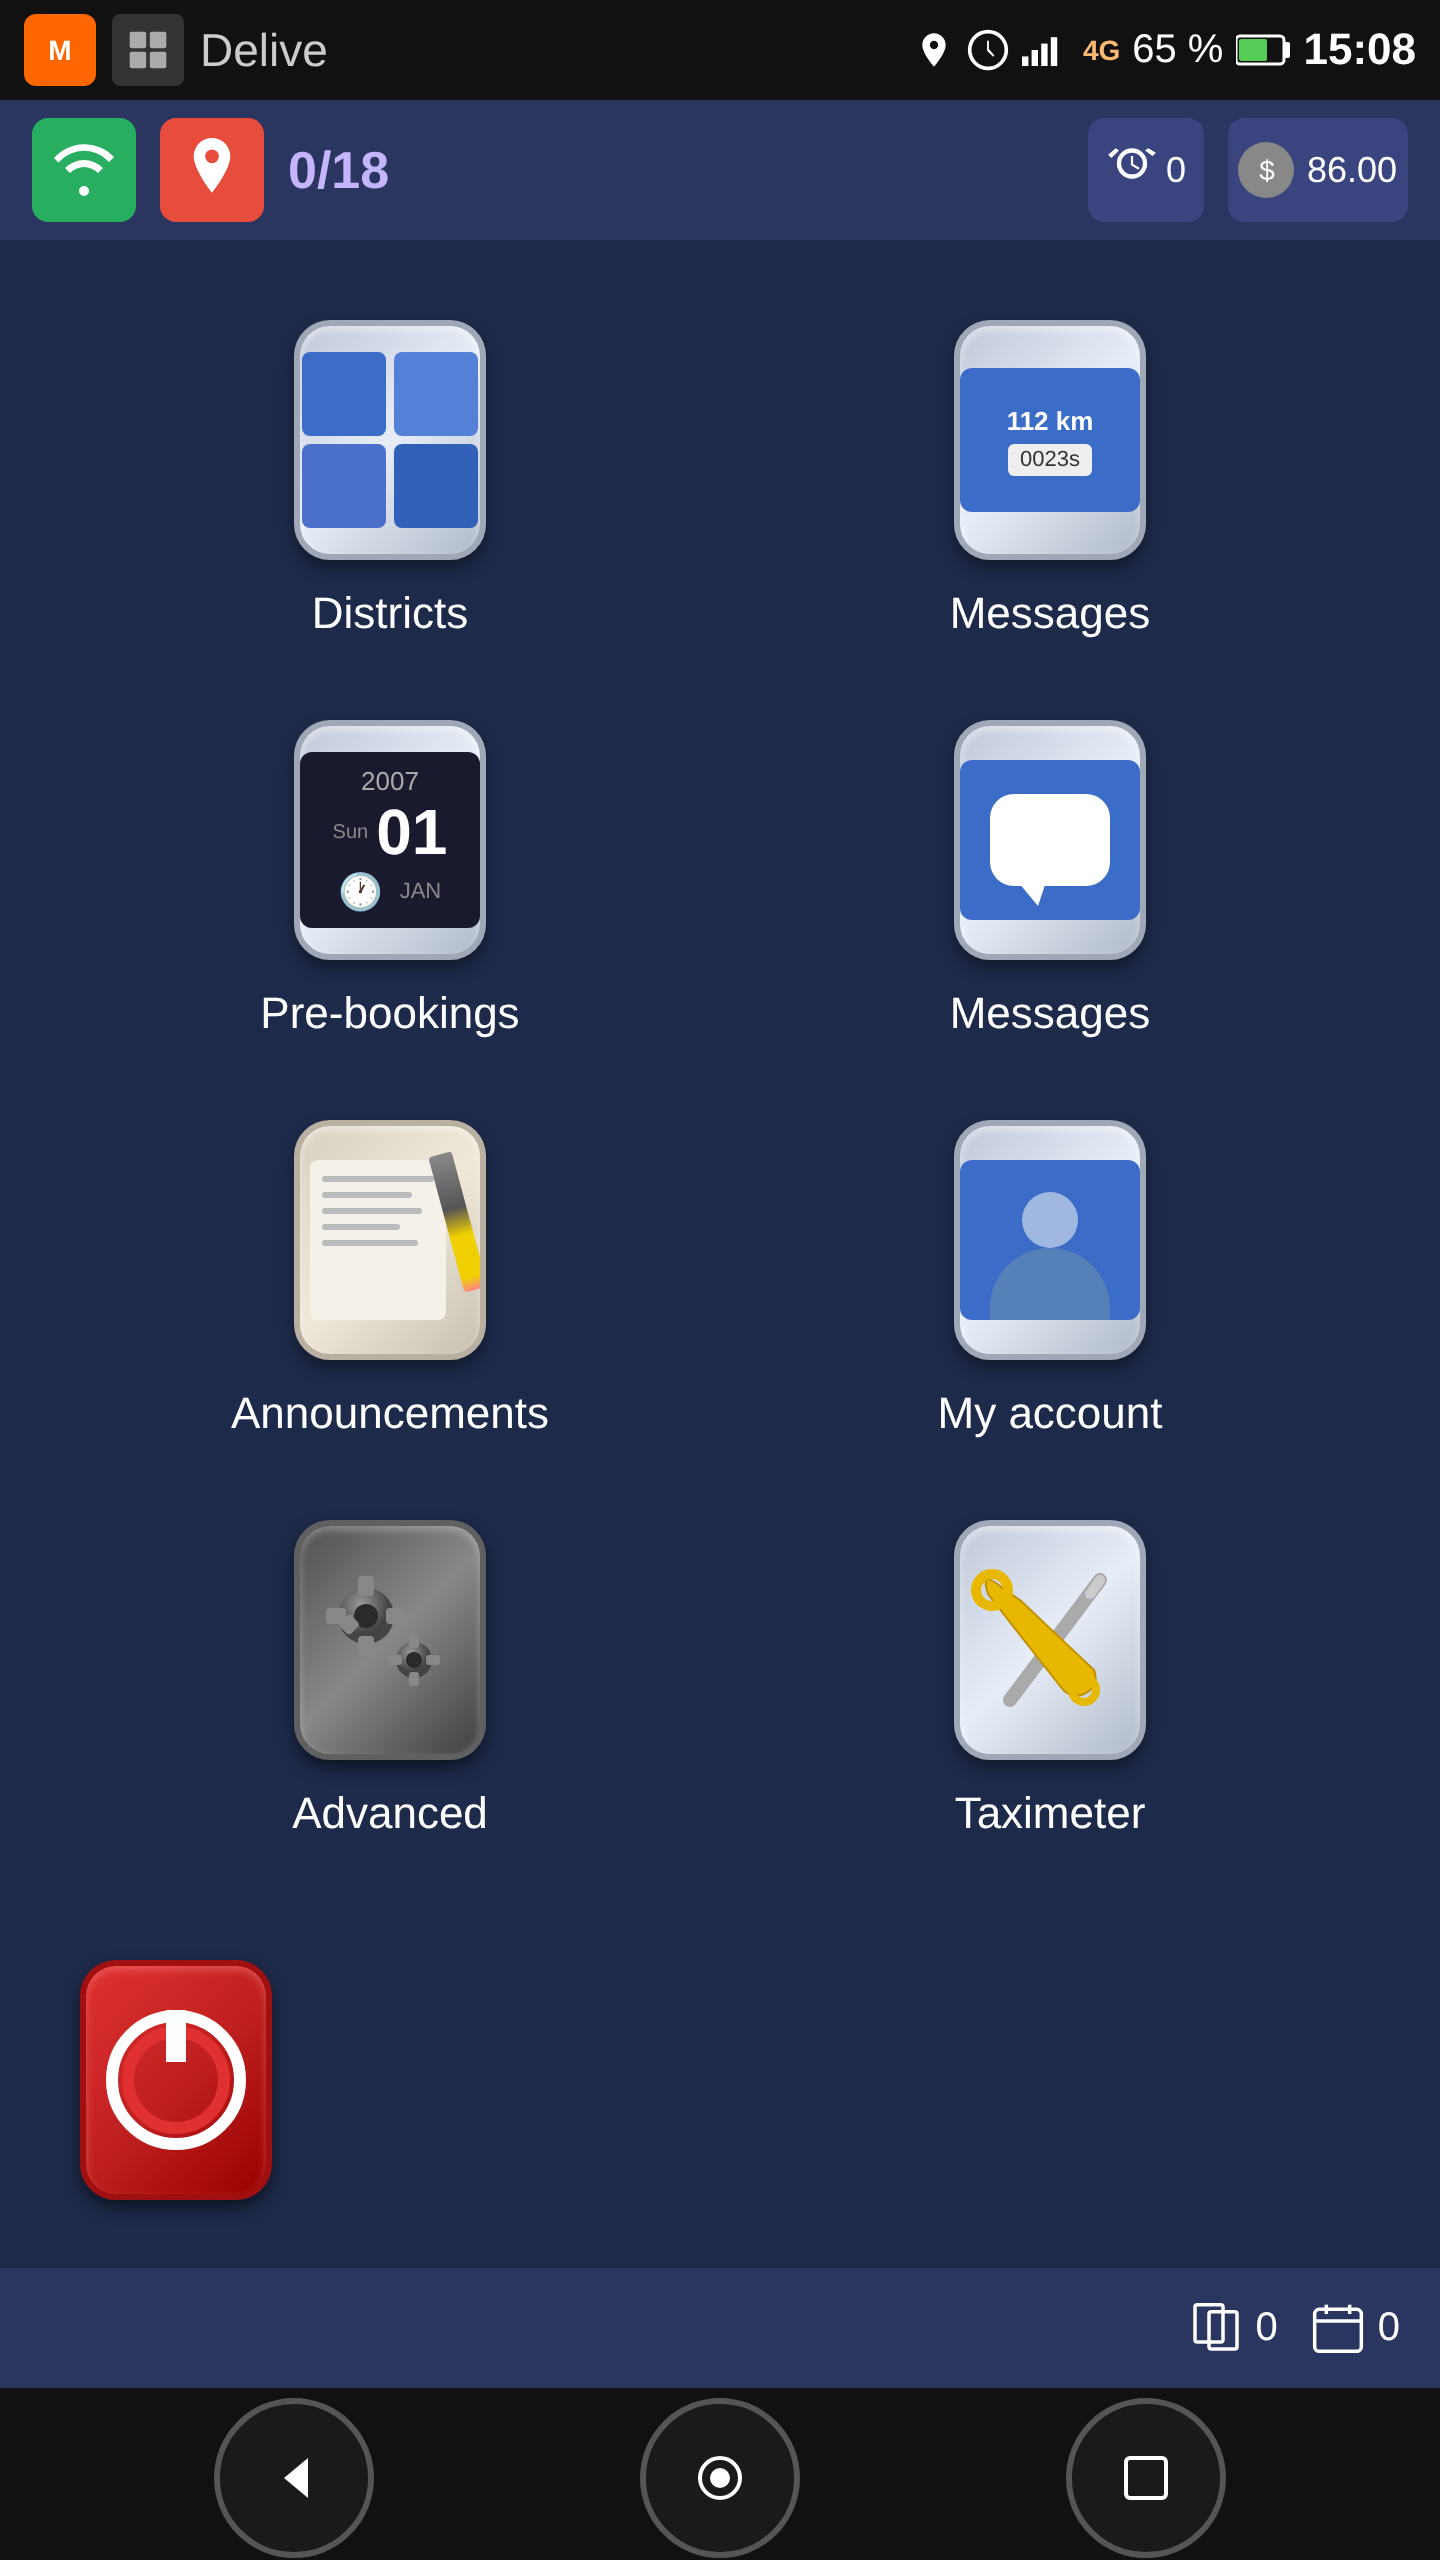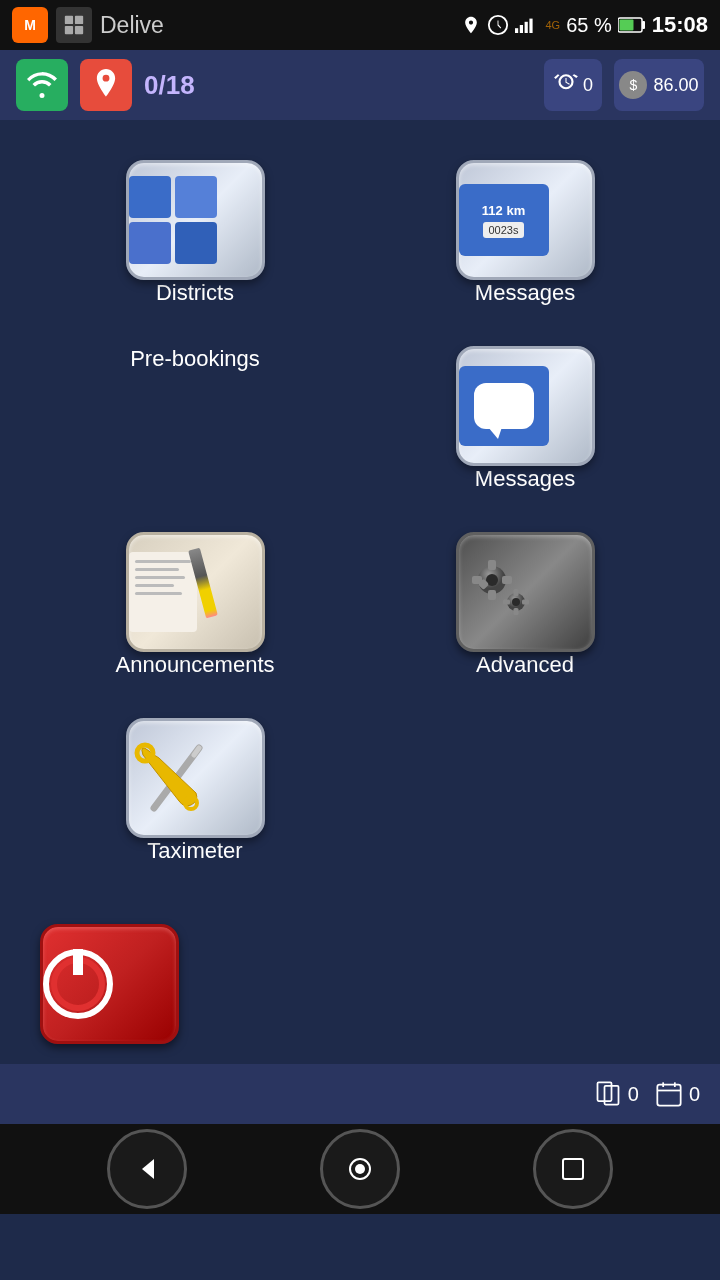--- a/index.html
+++ b/index.html
@@ -115,26 +115,27 @@
       padding: 20px 30px;
     }
     .grid-item {
       display: flex;
       flex-direction: column;
       align-items: center;
       padding: 20px 10px;
       cursor: pointer;
     }
     .app-icon {
-      width: 139px;
+      width: 96px;
       height: 120px;
       border-radius: 18px;
       display: flex;
       align-items: center;
-      justify-content: flex-start;
+      justify-content: center;
+      margin-bottom: 14px;
       position: relative;
       overflow: hidden;
     }
     .app-label {
       color: white;
       font-size: 22px;
       text-align: center;
     }
 
     
@@ -416,21 +417,21 @@
     </svg>
     <svg width="22" height="22" viewBox="0 0 24 24" fill="white">
       <path d="M12 1a11 11 0 100 22A11 11 0 0012 1zm0 20a9 9 0 110-18 9 9 0 010 18zm.5-9.59V7h-1v5.41l3.3 3.3.7-.71z"></path>
     </svg>
     <svg width="24" height="20" viewBox="0 0 30 20" fill="white">
       <rect x="0" y="14" width="4" height="6"></rect>
         <rect x="6" y="10" width="4" height="10"></rect>
       <rect x="12" y="6" width="4" height="14"></rect>
         <rect x="18" y="2" width="4" height="18"></rect>
     </svg>
-    <span style="font-size:11px;color:#a16207;">4G</span>
+    <span style="font-size:14px;color:#fdba74;font-weight:bold;">4G</span>
     <span>65 %</span>
     <svg width="28" height="18" viewBox="0 0 28 18">
       <rect x="0" y="2" width="24" height="14" rx="2" fill="none" stroke="white" stroke-width="1.5"></rect>
       <rect x="24" y="5" width="3" height="8" rx="1" fill="white"></rect>
       <rect x="1.5" y="3.5" width="14" height="11" rx="1" fill="#5c5"></rect>
     </svg>
     <span style="font-weight:bold;font-size:22px;">15:08</span>
   </div>
 </div>
 
@@ -476,20 +477,33 @@
     <div class="app-icon taximeter-icon">
       <div class="taximeter-inner">
         <span class="taximeter-km">112 km</span>
         <span class="taximeter-code">0023s</span>
       </div>
     </div>
     <span class="app-label">Messages</span>
   </div>
 
   <div class="grid-item">
+    <div class="app-icon prebookings-icon">
+      <div class="calendar-inner">
+        <span class="cal-year">2007</span>
+        <div class="cal-day-row">
+          <span class="cal-sun">Sun</span>
+          <span class="cal-num">01</span>
+        </div>
+        <div style="display:flex;align-items:center;gap:8px;">
+          <span style="font-size:18px;">🕐</span>
+          <span class="cal-month">JAN</span>
+        </div>
+      </div>
+    </div>
     <span class="app-label">Pre-bookings</span>
   </div>
 
   <div class="grid-item">
     <div class="app-icon messages-icon">
       <div class="messages-inner">
         <div class="speech-bubble"></div>
       </div>
     </div>
     <span class="app-label">Messages</span>
@@ -504,20 +518,31 @@
           <div class="note-line"></div>
           <div class="note-line"></div>
           <div class="note-line"></div>
         </div>
         <div class="pencil"></div>
       </div>
     </div>
     <span class="app-label">Announcements</span>
   </div>
 
+  <div class="grid-item">
+    <div class="app-icon myaccount-icon">
+      <div class="account-inner">
+        <div class="person-shape">
+          <div class="person-head"></div>
+          <div class="person-body"></div>
+        </div>
+      </div>
+    </div>
+    <span class="app-label">My account</span>
+  </div>
 
   <div class="grid-item">
     <div class="app-icon advanced-icon">
       <div class="gear-container">
         <svg class="gear-svg" viewBox="0 0 80 80">
           <defs>
             <radialGradient id="gearGrad" cx="40%" cy="30%">
               <stop offset="0%" stop-color="#999"></stop>
               <stop offset="100%" stop-color="#444"></stop>
             </radialGradient>

